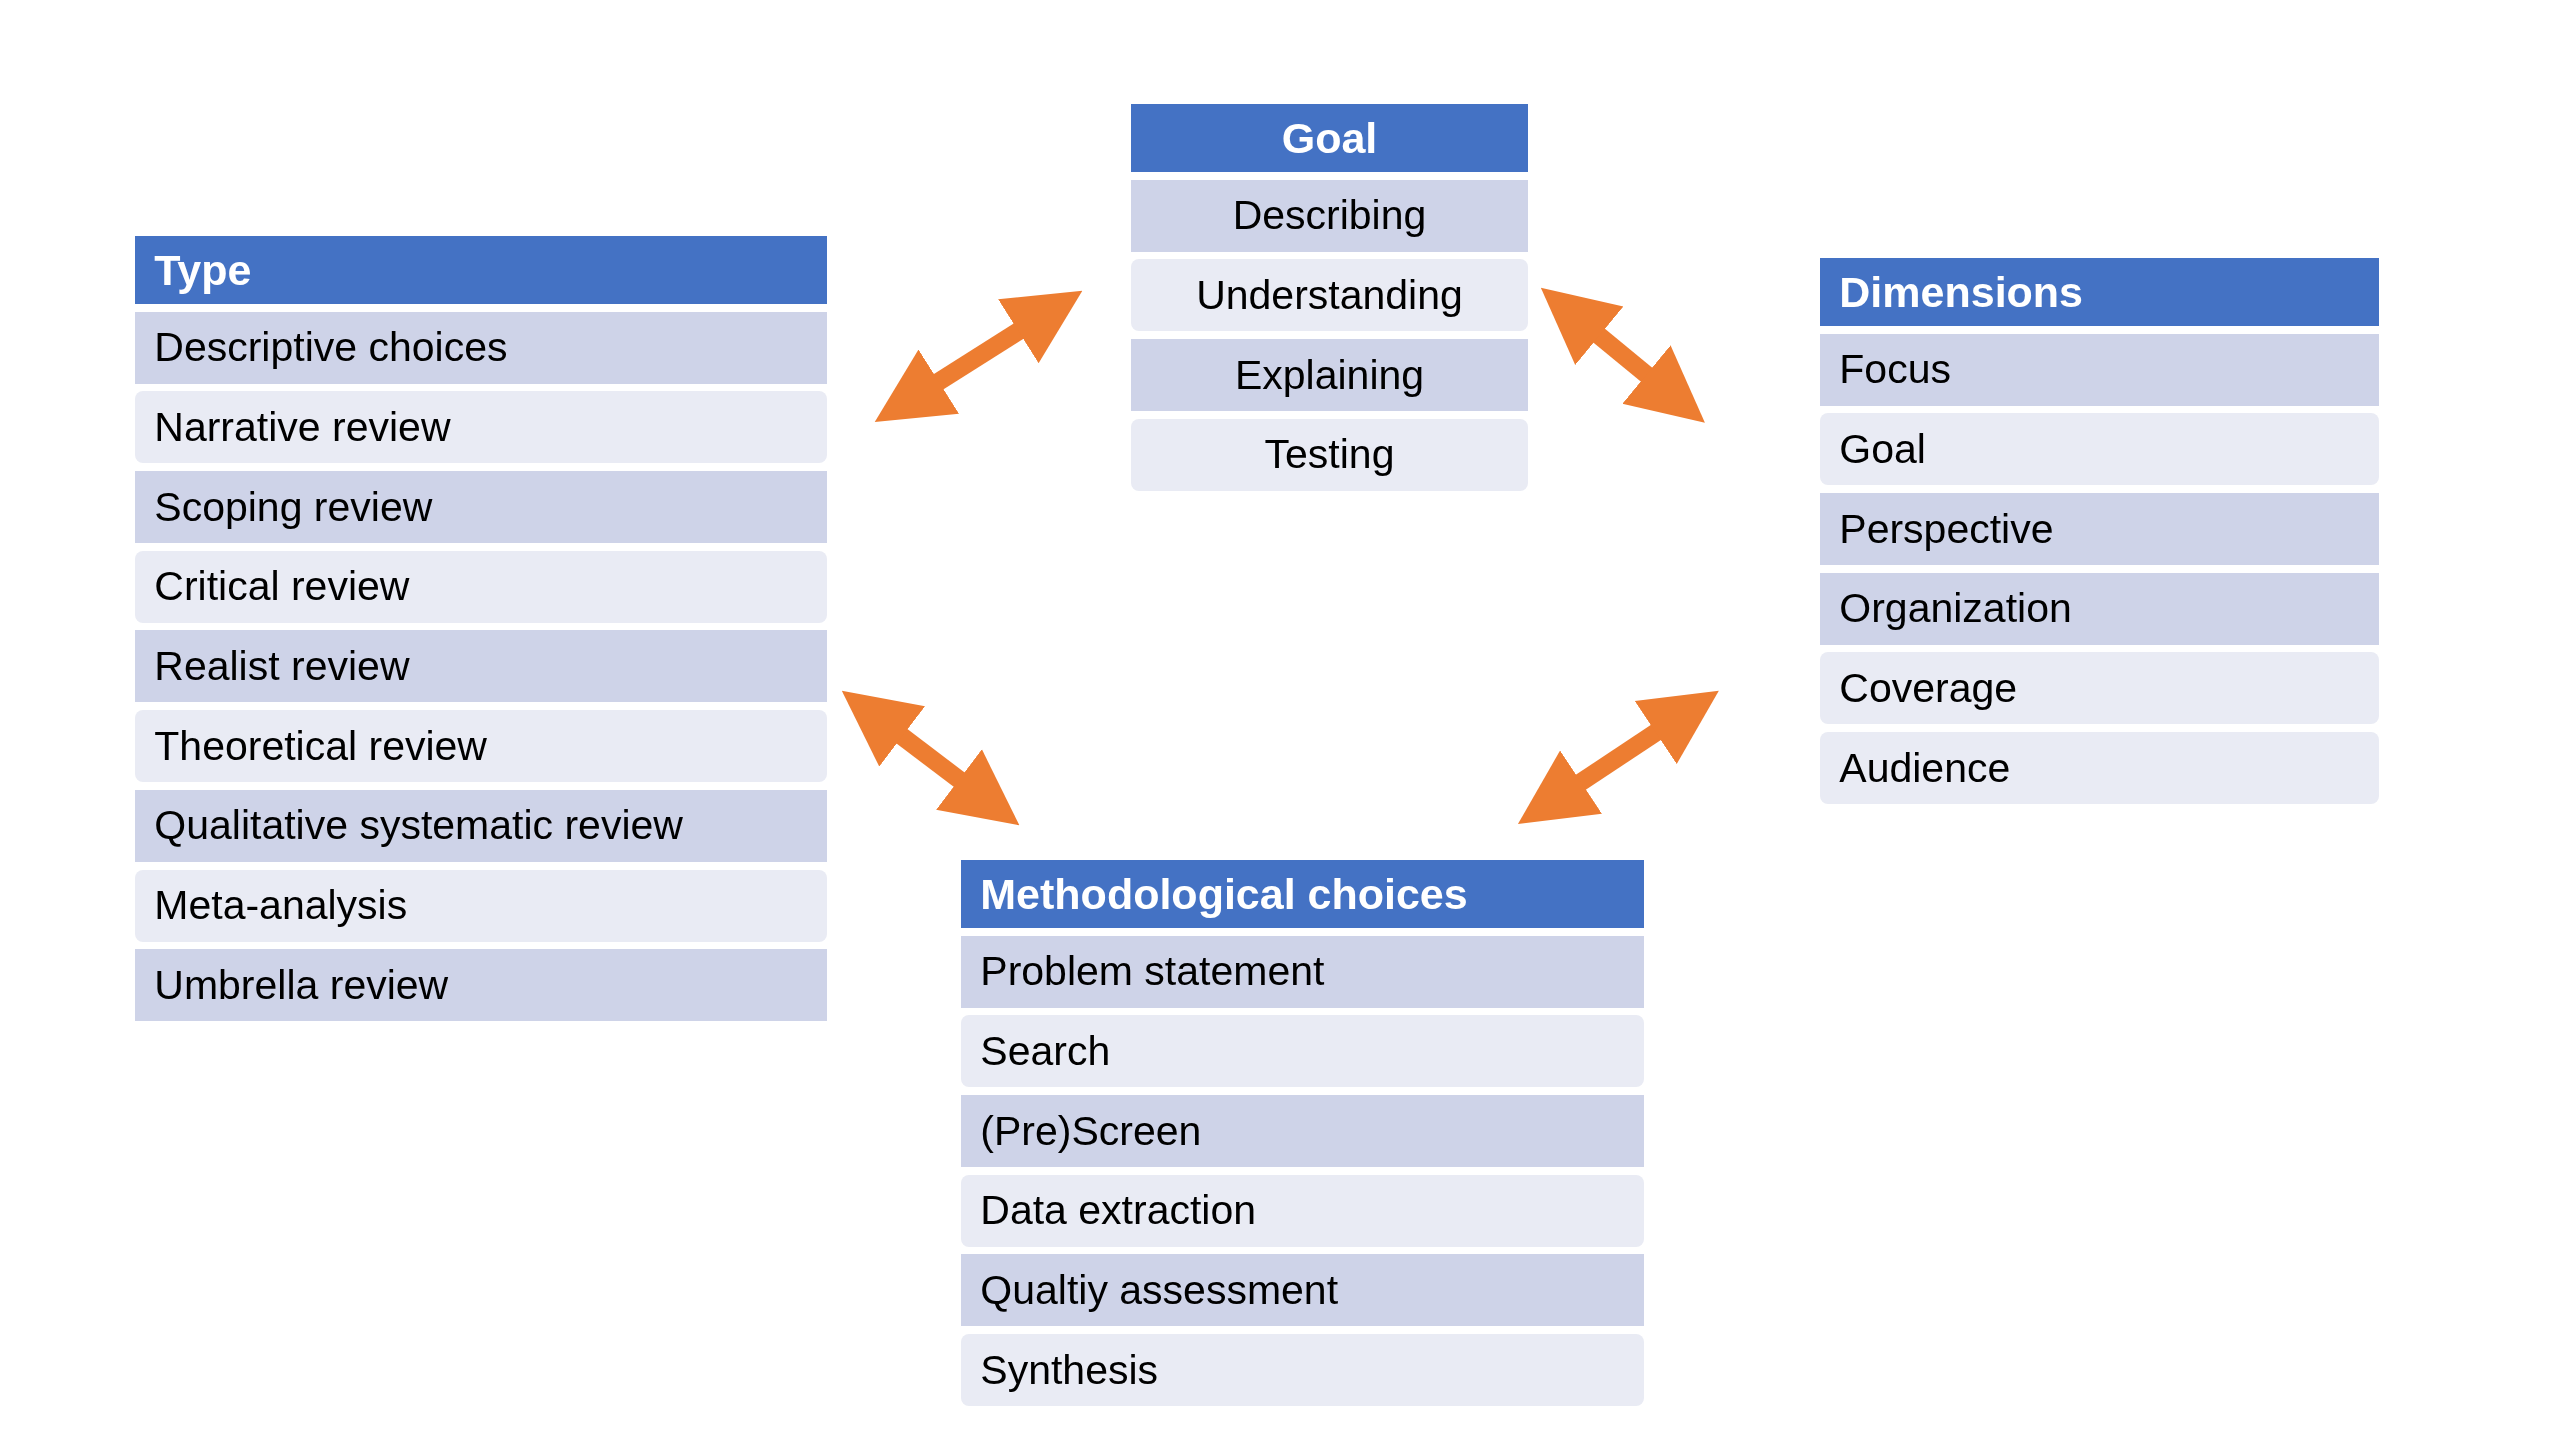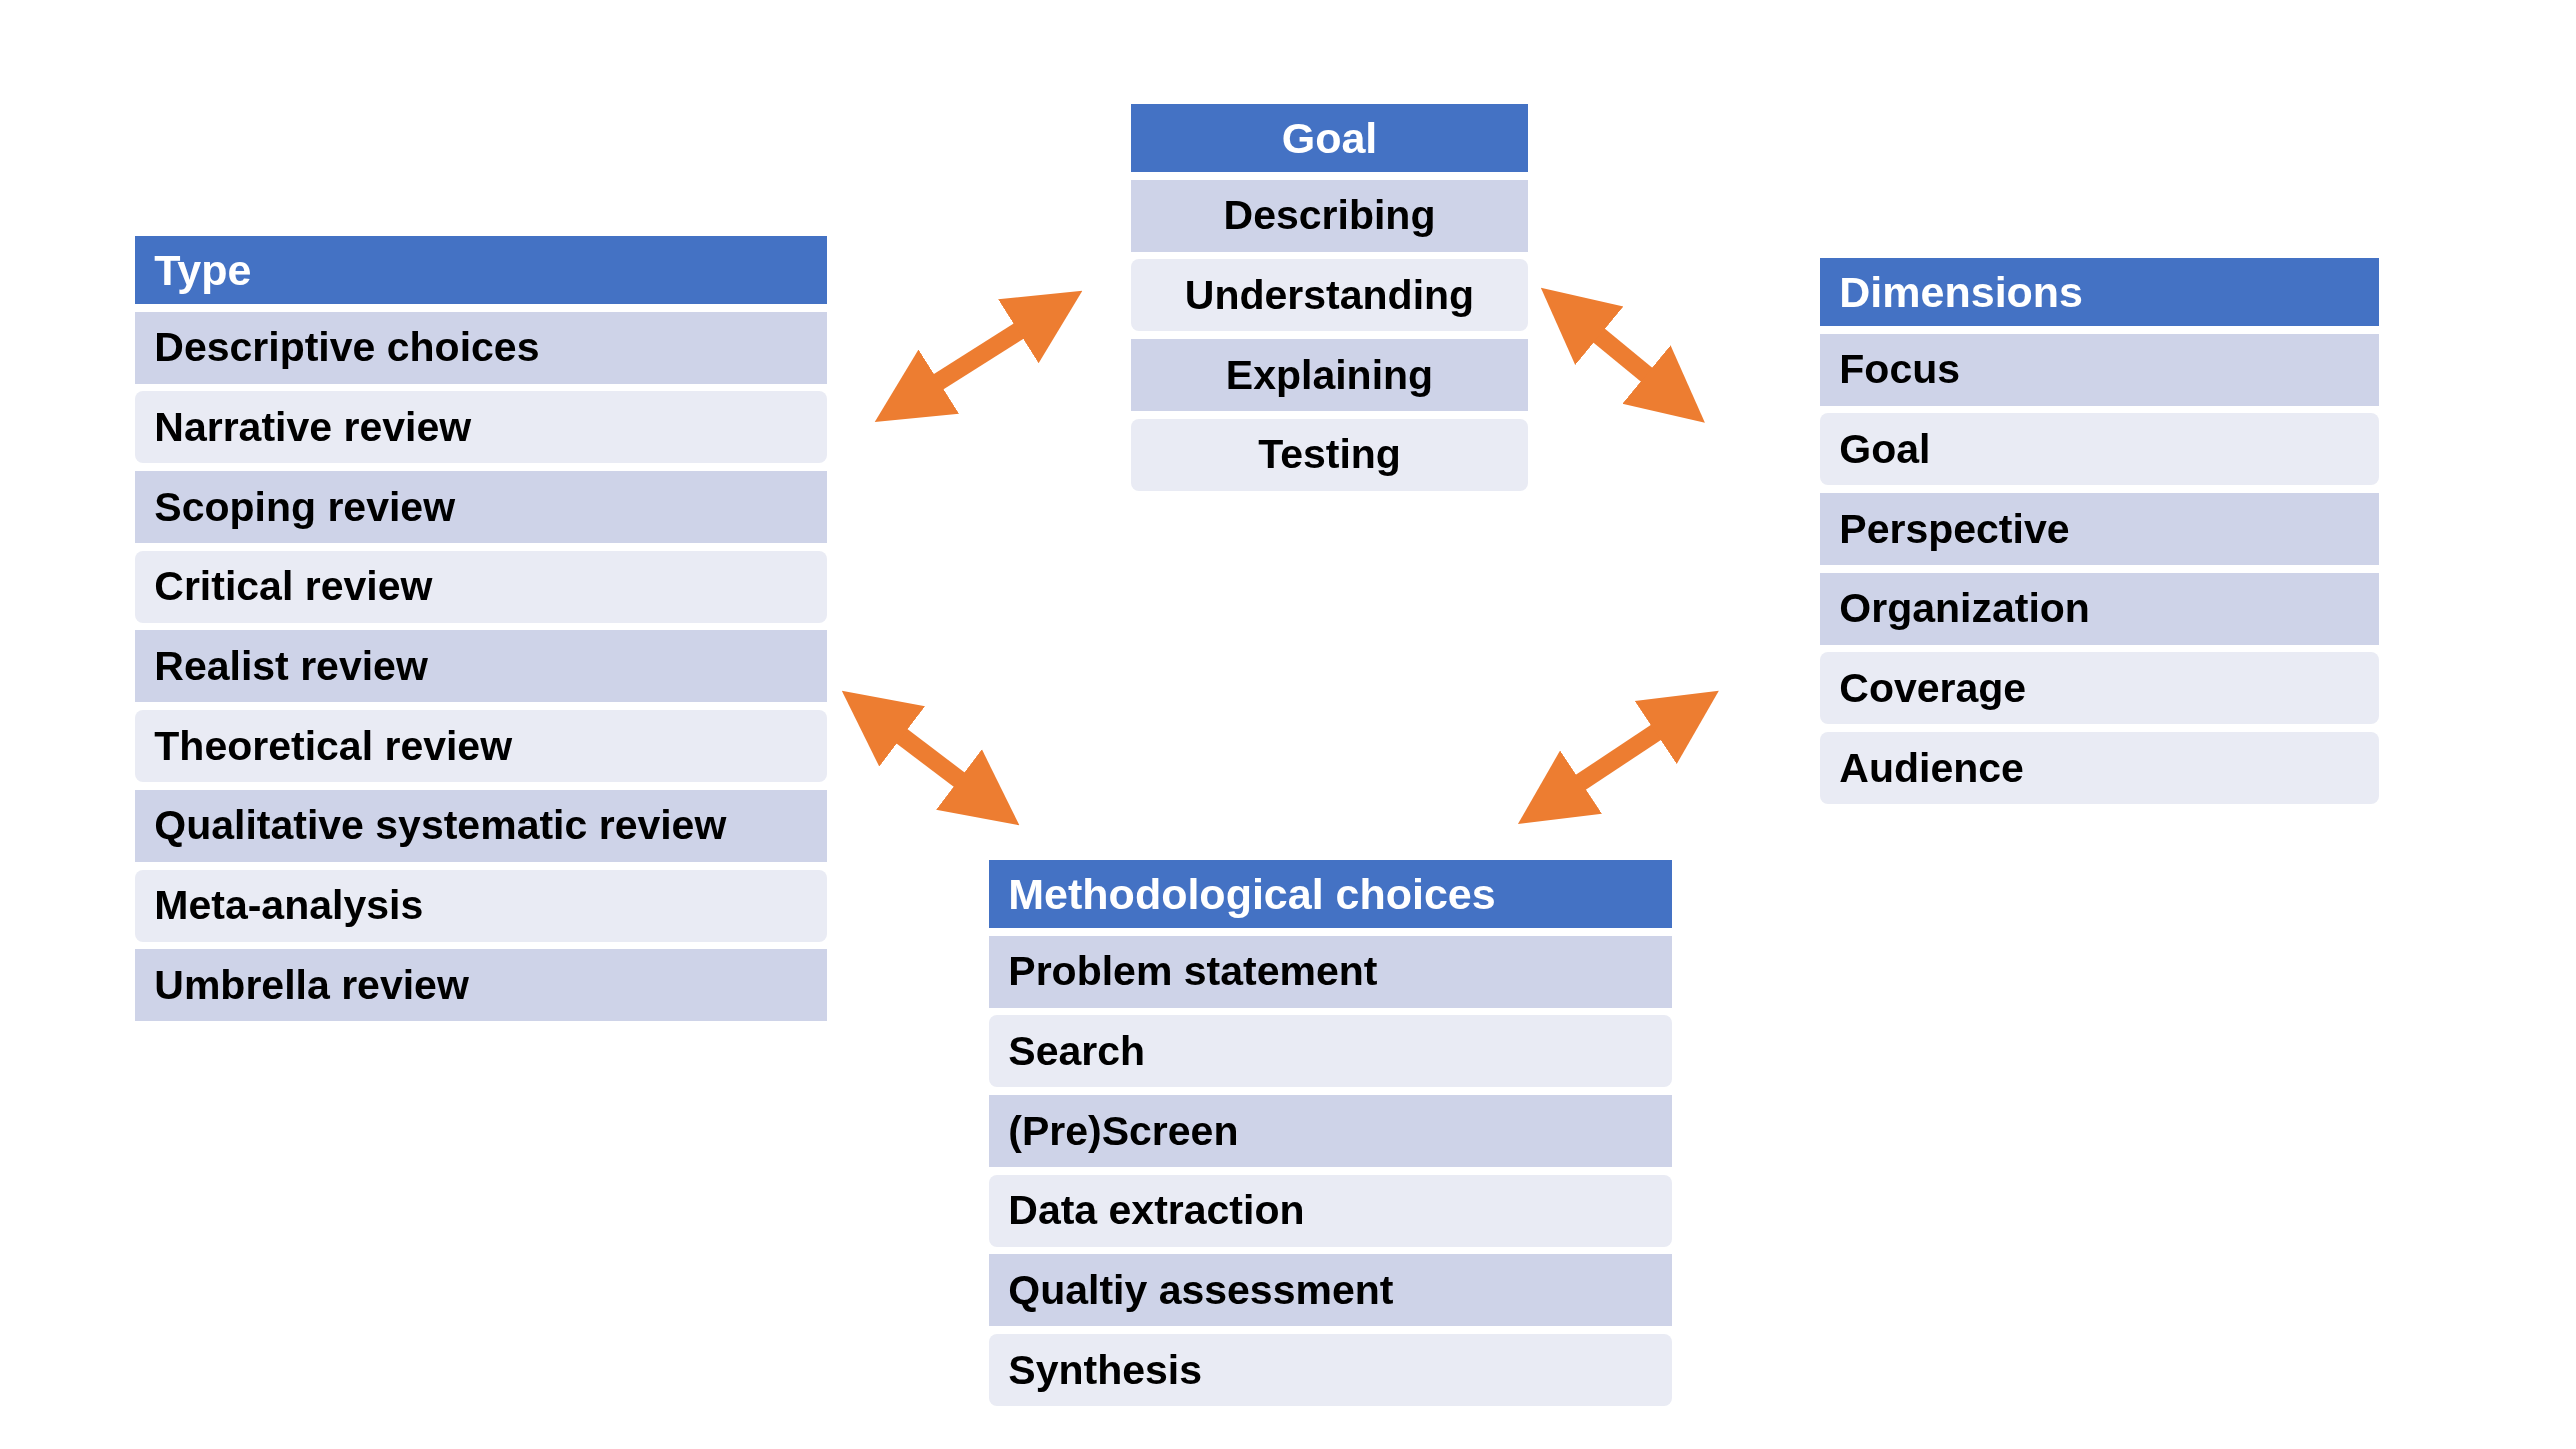--- a/index.html
+++ b/index.html
@@ -31,21 +31,20 @@
   }
   .tbl .row {
     height: 72px;
     margin-top: 7.7px;
     font-size: 41px;
     color: var(--row-text, #000);
     display: flex;
     align-items: center;
     padding: 0 0 0 19.3px;
     box-sizing: border-box;
-    font-weight: bold;
   }
   .tbl .row.dark  { background: var(--row-dark,  #CED3E8); }
   .tbl .row.light { background: var(--row-light, #E9EBF4); border-radius: 8px; }
   .tbl.center header,
   .tbl.center .row { justify-content: center; padding: 0; }
   svg.arrows {
     position: absolute;
     left: 0; top: 0;
     width: 2576px;
     height: 1449px;
@@ -92,21 +91,21 @@
     <div>
         <div class="row dark">Focus</div>
         <div class="row light">Goal</div>
         <div class="row dark">Perspective</div>
         <div class="row dark">Organization</div>
         <div class="row light">Coverage</div>
         <div class="row light">Audience</div>
       </div>
   </section>
 
-  <section class="tbl" style="left:961px; top:860px; width:683px;margin-left:28px;">
+  <section class="tbl" style="left:961px; top:860px; width:683px;">
     <header>Methodological choices</header>
     <div>
         <div class="row dark">Problem statement</div>
         <div class="row light">Search</div>
         <div class="row dark">(Pre)Screen</div>
         <div class="row light">Data extraction</div>
         <div class="row dark">Qualtiy assessment</div>
         <div class="row light">Synthesis</div>
       </div>
   </section>

